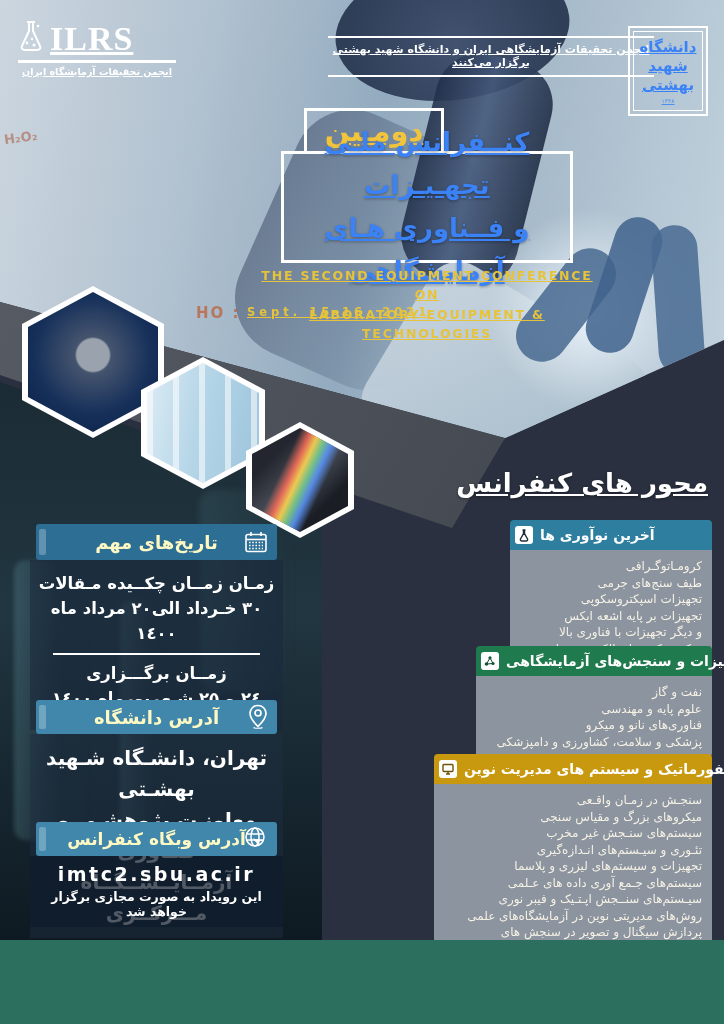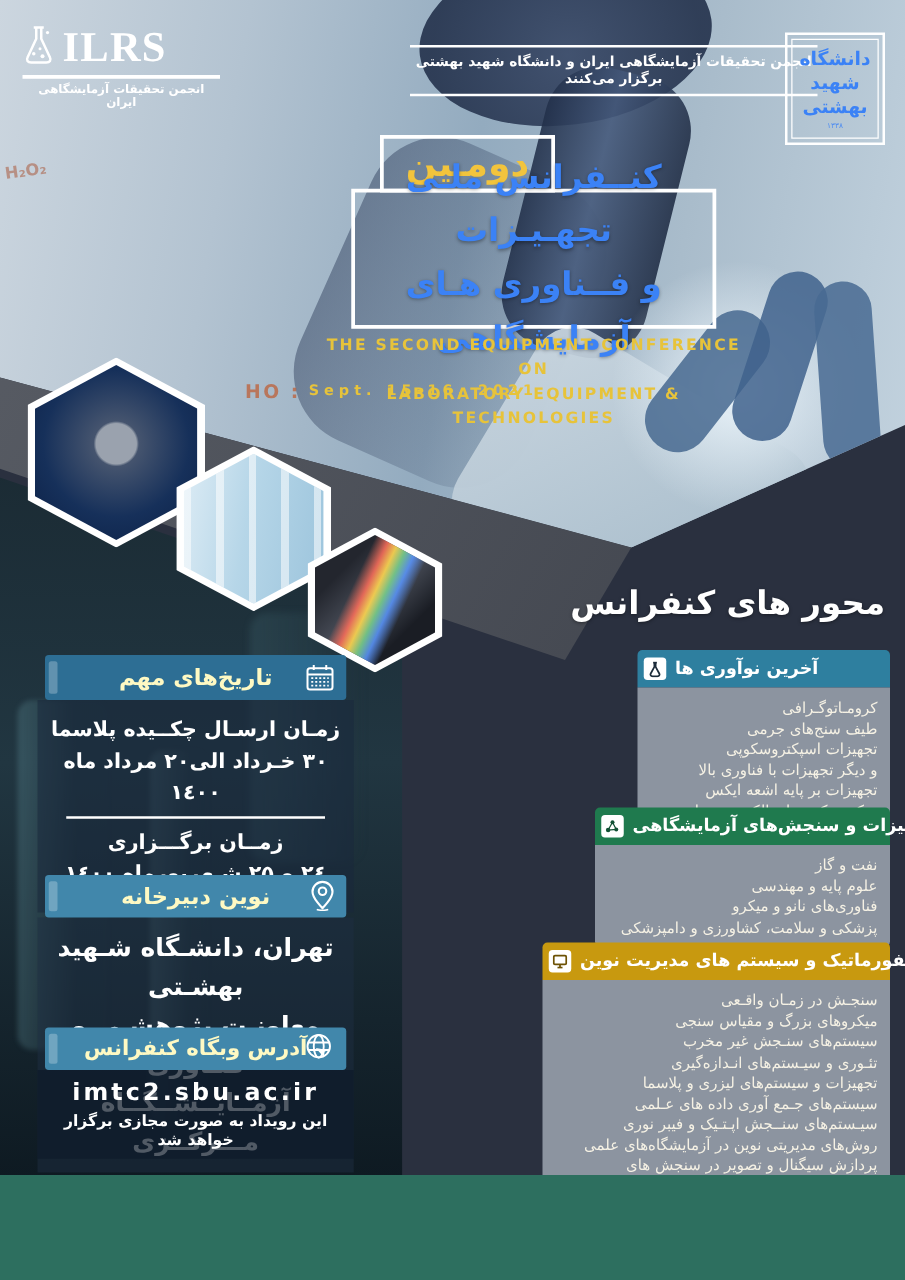--- a/index.html
+++ b/index.html
@@ -2,21 +2,21 @@
 <html lang="fa"><head>
 <meta charset="utf-8">
 <style>
   * { margin:0; padding:0; box-sizing:border-box; }
   html,body { background:#14181f; }
   .poster {
     position:relative; width:724px; height:1024px; margin:0 auto;
     background:#2a303f; overflow:hidden;
     font-family:"DejaVu Sans", sans-serif;
   }
-  .abs { position:absolute; }
+  .abs { position:absolute;text-decoration:underline; }
 
   
   .bg-light {
     position:absolute; left:0; top:0; width:724px; height:470px;
     clip-path:polygon(0 0,724px 0,724px 340px,505px 438px,0 302px);
     background:linear-gradient(100deg,#ccd6df 0%,#b3c3d1 25%,#93abbf 50%,#a9bccb 72%,#c3d3df 100%);
   }
   .ms-head { position:absolute; left:335px; top:-40px; width:235px; height:140px; border-radius:50%;
     background:radial-gradient(circle at 50% 60%, #3a4a68, #26344e 75%); transform:rotate(-7deg); opacity:.92; }
   .ms-body { position:absolute; left:418px; top:55px; width:118px; height:230px; border-radius:44px;
@@ -195,21 +195,21 @@
           <path d="M9 2h8 M11 2v9L4 26c-1 2 0 4 3 4h12c3 0 4-2 3-4L15 11V2"></path>
           <circle cx="9" cy="23" r="1.4" fill="#fff" stroke="none"></circle>
           <circle cx="14" cy="19" r="1.2" fill="#fff" stroke="none"></circle>
           <circle cx="16" cy="25" r="1.6" fill="#fff" stroke="none"></circle>
           <circle cx="20" cy="6" r="1.3" fill="#fff" stroke="none"></circle>
         </svg>
       </span>
       <span class="ilrs-acronym">ILRS</span>
     </div>
     <div class="ilrs-line"></div>
-    <div class="ilrs-sub">انجمن تحقیقات آزمایشگاهی ایران</div>
+    <div class="ilrs-sub">انجمن تحقیقات آزمایشگاه ایران</div>
   </div>
 
   <div class="abs top-banner">انجمن تحقیقات آزمایشگاهی ایران و دانشگاه شهید بهشتی برگزار می‌کنند</div>
 
   <div class="abs sbu-logo">
     <div class="sbu-line">دانشگاه</div>
     <div class="sbu-line">شهید</div>
     <div class="sbu-line">بهشتی</div>
     <div class="sbu-tiny">۱۳۳۸</div>
   </div>
@@ -231,39 +231,39 @@
         <svg width="24" height="24" viewBox="0 0 24 24" fill="none" stroke="#fff" stroke-width="1.6">
           <rect x="2" y="4.5" width="20" height="17" rx="2"></rect>
           <path d="M2 9.5h20"></path>
           <path d="M7 2v4 M17 2v4"></path>
           <path d="M5 12.5h14 M5 15.5h14 M5 18.5h14" stroke-dasharray="1.6 1.6" stroke-width="1.3"></path>
         </svg>
       </span>
       <span>تاریخ‌های مهم</span>
     </div>
     <div class="info-body">
-      <div>زمـان ارسـال چکــیده پلاسما</div>
+      <div>زمـان زمــان چکــیده مـقالات</div>
       <div>۳۰ خـرداد الی۲۰ مرداد ماه ۱٤۰۰</div>
       <div class="divider"></div>
       <div>زمــان برگـــزاری</div>
       <div>۲٤ و ۲۵ شـهریورماه ۱٤۰۰</div>
       <div class="divider" style="margin-bottom:0;"></div>
     </div>
   </div>
 
   <div class="info-box box-address">
     <div class="info-header">
       <span class="hdr-icon">
         <svg width="20" height="26" viewBox="0 0 20 26" fill="none" stroke="#fff" stroke-width="1.7">
           <path d="M10 1.5c-4.4 0-8 3.4-8 7.8 0 5.4 8 13.2 8 13.2s8-7.8 8-13.2c0-4.4-3.6-7.8-8-7.8z"></path>
           <circle cx="10" cy="9" r="3"></circle>
           <path d="M5.5 23.5c1 1 8 1 9 0" stroke-width="1.2"></path>
         </svg>
       </span>
-      <span>نوین دبیرخانه</span>
+      <span>آدرس دانشگاه</span>
     </div>
     <div class="info-body">
       <div>تهران، دانشـگاه شـهید بهشـتی</div>
       <div>معاونـت پژوهشـی و فنـاوری</div>
       <div>آزمــایــشــگــاه مـــرکــزی</div>
     </div>
   </div>
 
   <div class="info-box box-website">
     <div class="info-header">
@@ -291,22 +291,22 @@
         <svg width="12" height="13" viewBox="0 0 12 13" fill="none" stroke="#1c2c3a" stroke-width="1.4">
           <path d="M4.5 1h3 M5.5 1v3.5L2.5 10c-.5 1 .2 2 1.5 2h4c1.3 0 2-1 1.5-2L6.5 4.5V1"></path>
         </svg>
       </span>
       <span class="t-title">آخرین نوآوری ها</span>
     </div>
     <div class="topic-body">
       <div>کرومـاتوگـرافی</div>
       <div>طیف سنج‌های جرمی</div>
       <div>تجهیزات اسپکتروسکوپی</div>
+      <div>تجهیزات بر پایه اشعه ایکس</div>
       <div>و دیگر تجهیزات با فناوری بالا</div>
-      <div>تجهیزات بر پایه اشعه ایکس</div>
       <div>میکروسکوپ‌های الکترونی و اتمی</div>
     </div>
   </div>
 
   <div class="topic topic-b">
     <div class="topic-header">
       <span class="t-icon">
         <svg width="12" height="12" viewBox="0 0 12 12" fill="#145236">
           <circle cx="2.5" cy="9" r="1.8"></circle>
             <circle cx="9" cy="8.5" r="1.6"></circle>

